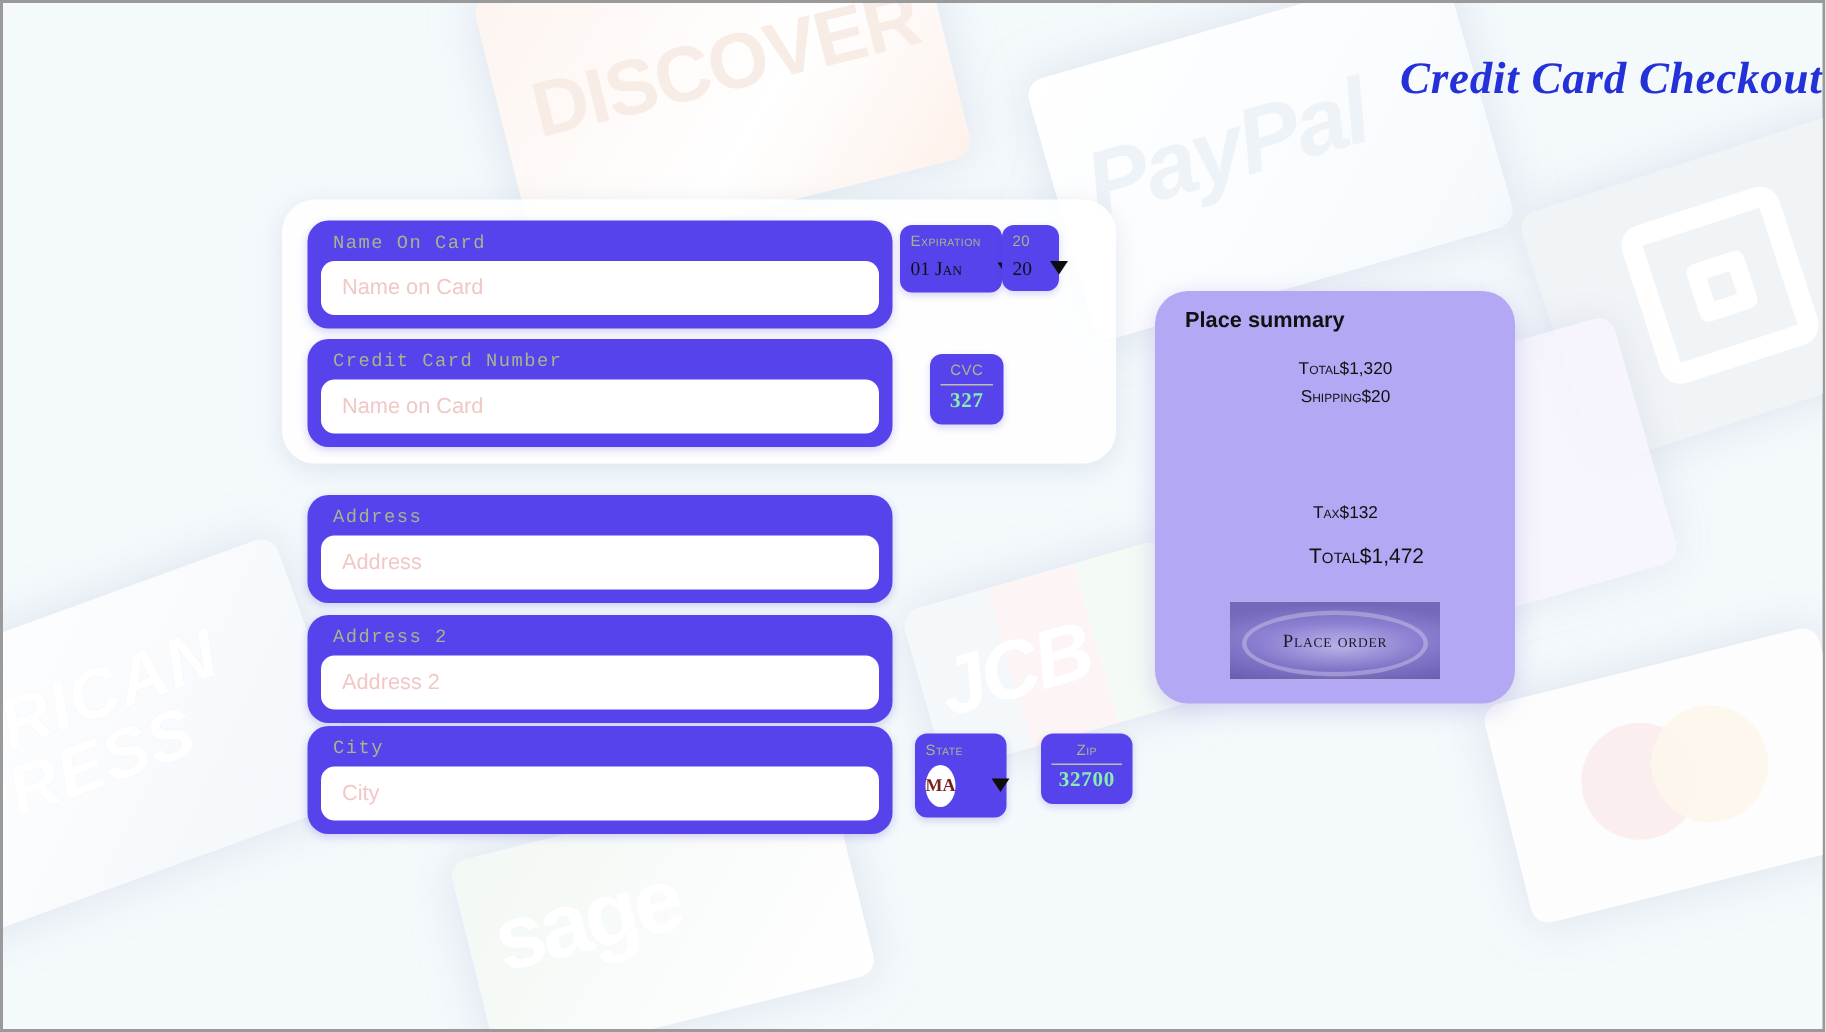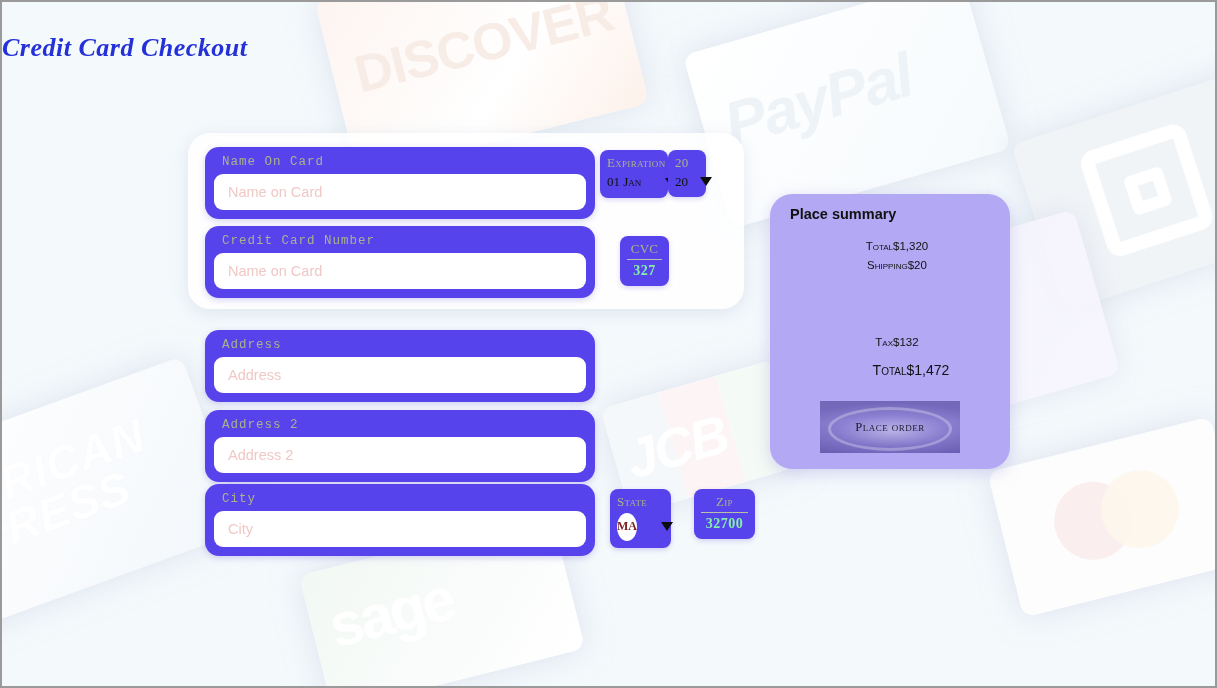--- a/index.html
+++ b/index.html
@@ -137,25 +137,25 @@
     background: #fdfdfd;
   }
   .wm-mc .c { position: absolute; top: 34px; width: 78px; height: 78px; border-radius: 50%; }
   .wm-mc .c1 { left: 52px; background: #fbeeee; }
   .wm-mc .c2 { left: 100px; background: #fdf6ec; opacity: .9; }
 
   
   #page-title {
     position: absolute;
     left: 0; right: 0; top: 14px;
-    text-align: left;
+    text-align: right;
     font-family: "Liberation Serif", serif;
     font-weight: bold;
     font-style: italic;
-    font-size: 26px;
+    font-size: 30px;
     color: #2430d8;
     letter-spacing: 0.5px;
   }
 
   
   .field-group {
     position: absolute;
     background: #5743ec;
     border-radius: 14px;
     padding: 8px 9px 9px 9px;
@@ -201,23 +201,23 @@
 
   
   .mini-group {
     position: absolute;
     background: #5743ec;
     border-radius: 8px;
     padding: 6px 7px 7px 7px;
     box-shadow: 0 2px 5px rgba(70,55,200,0.2);
   }
   .mini-label {
-    font-family: Liberation Serif, serif;
+    font-family: Liberation Sans, sans-serif;
     font-variant: small-caps;
-    font-size: 13px;
+    font-size: 10px;
     color: #a9b48c;
     letter-spacing: 0.3px;
     line-height: 1.15;
     white-space: nowrap;
   }
   .mini-label.underlined {
     border-bottom: 1.5px solid #b9c2a6;
     padding-bottom: 2px;
     margin-bottom: 3px;
     display: block;

